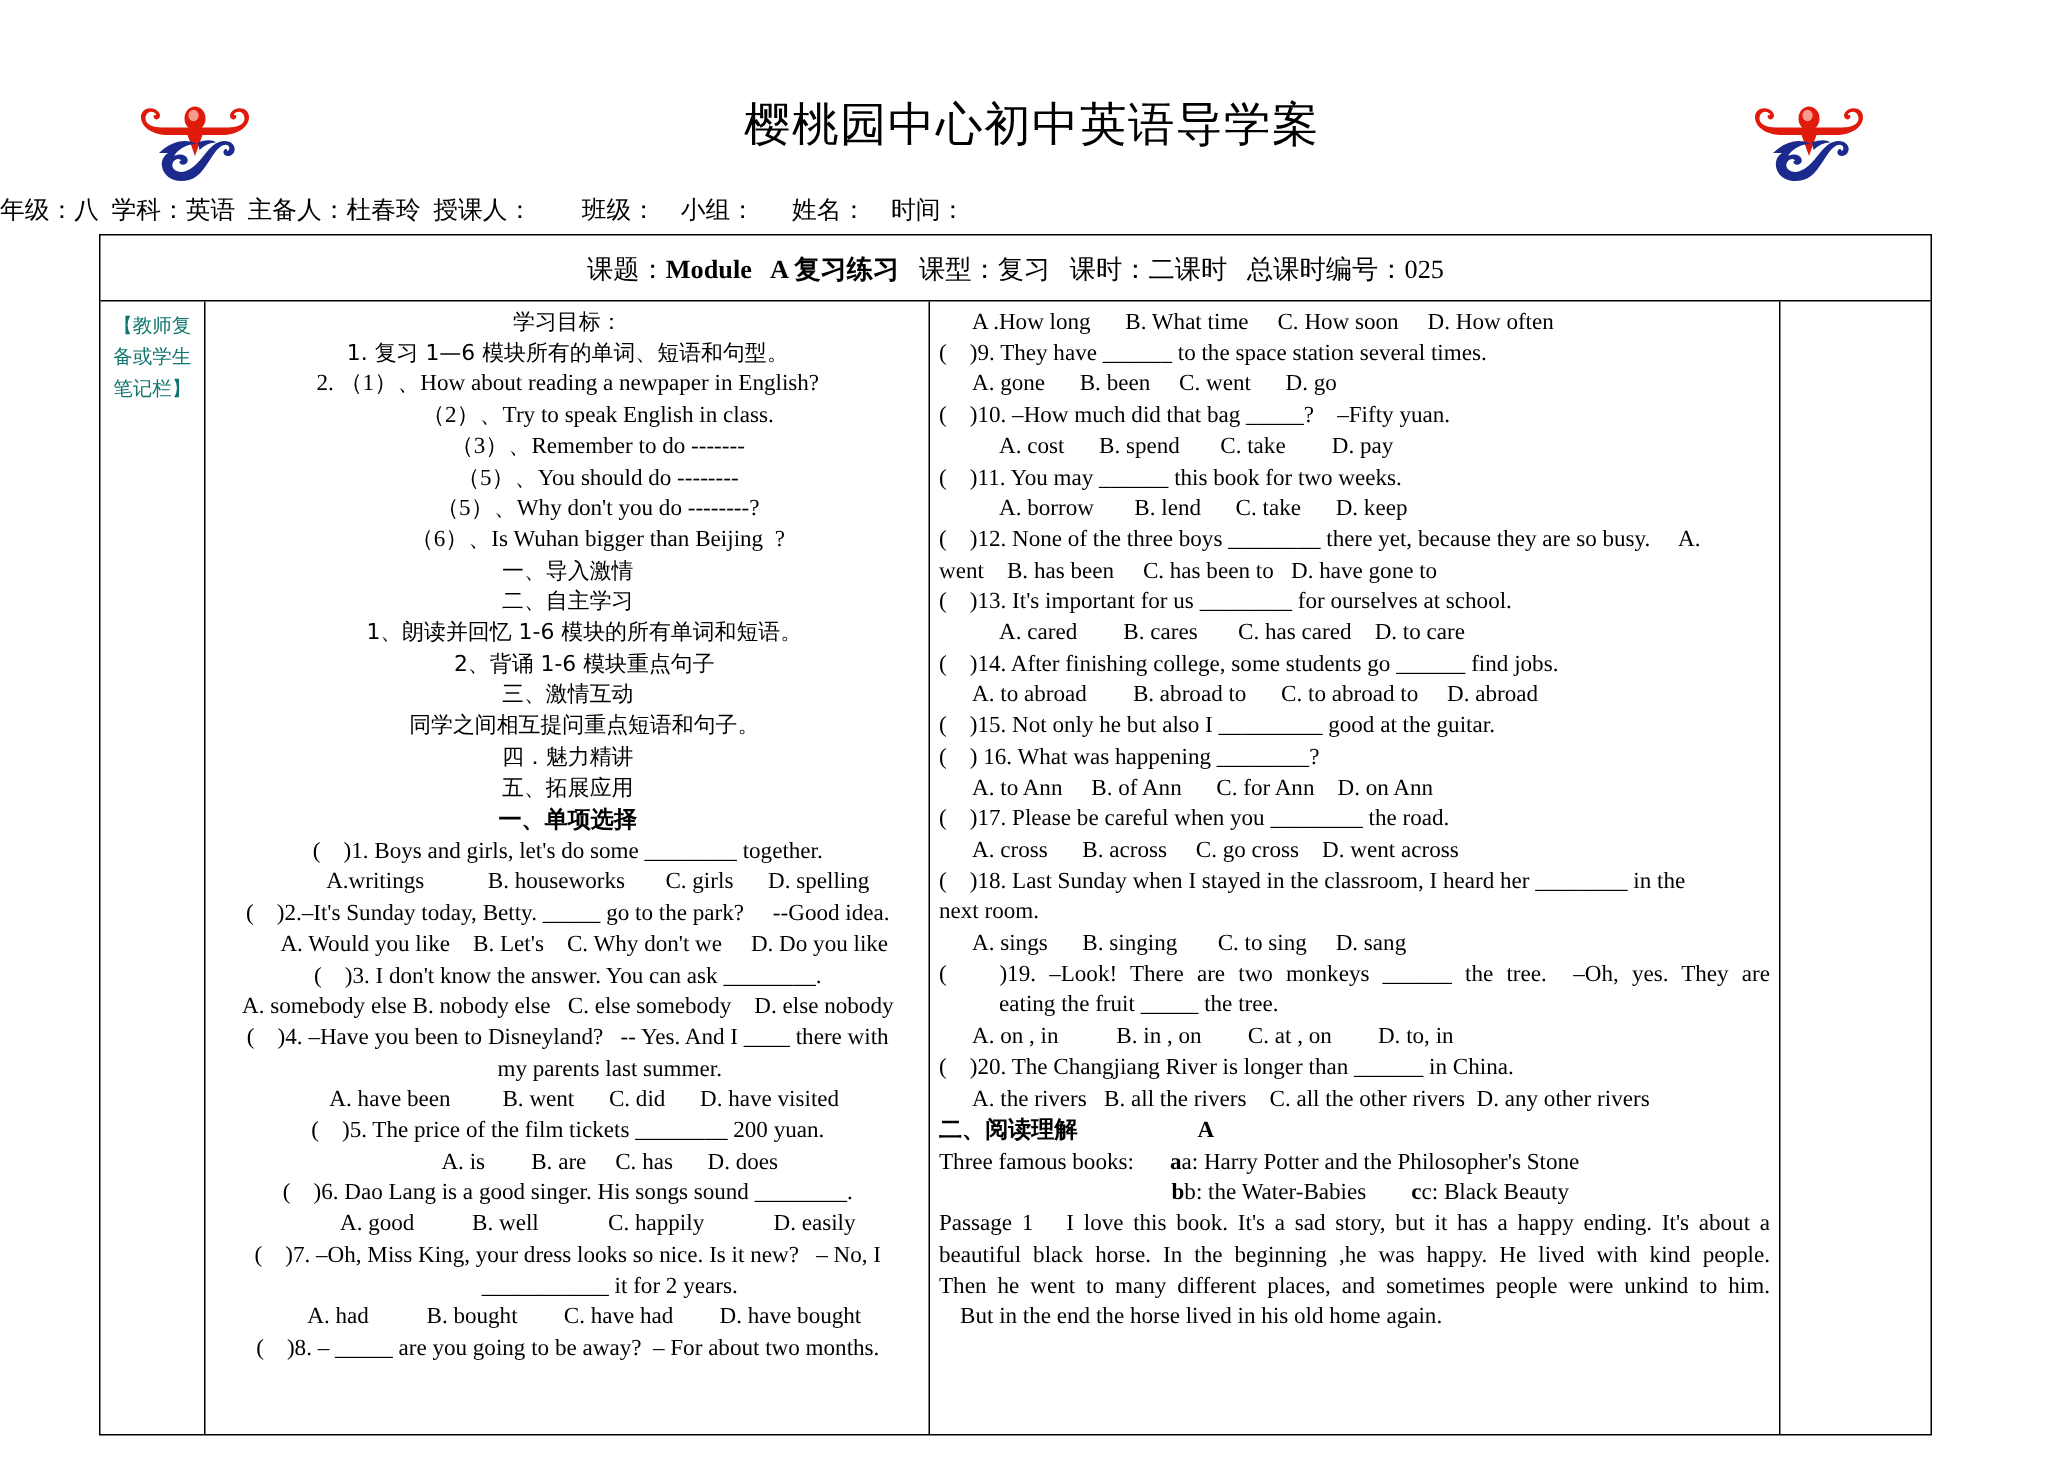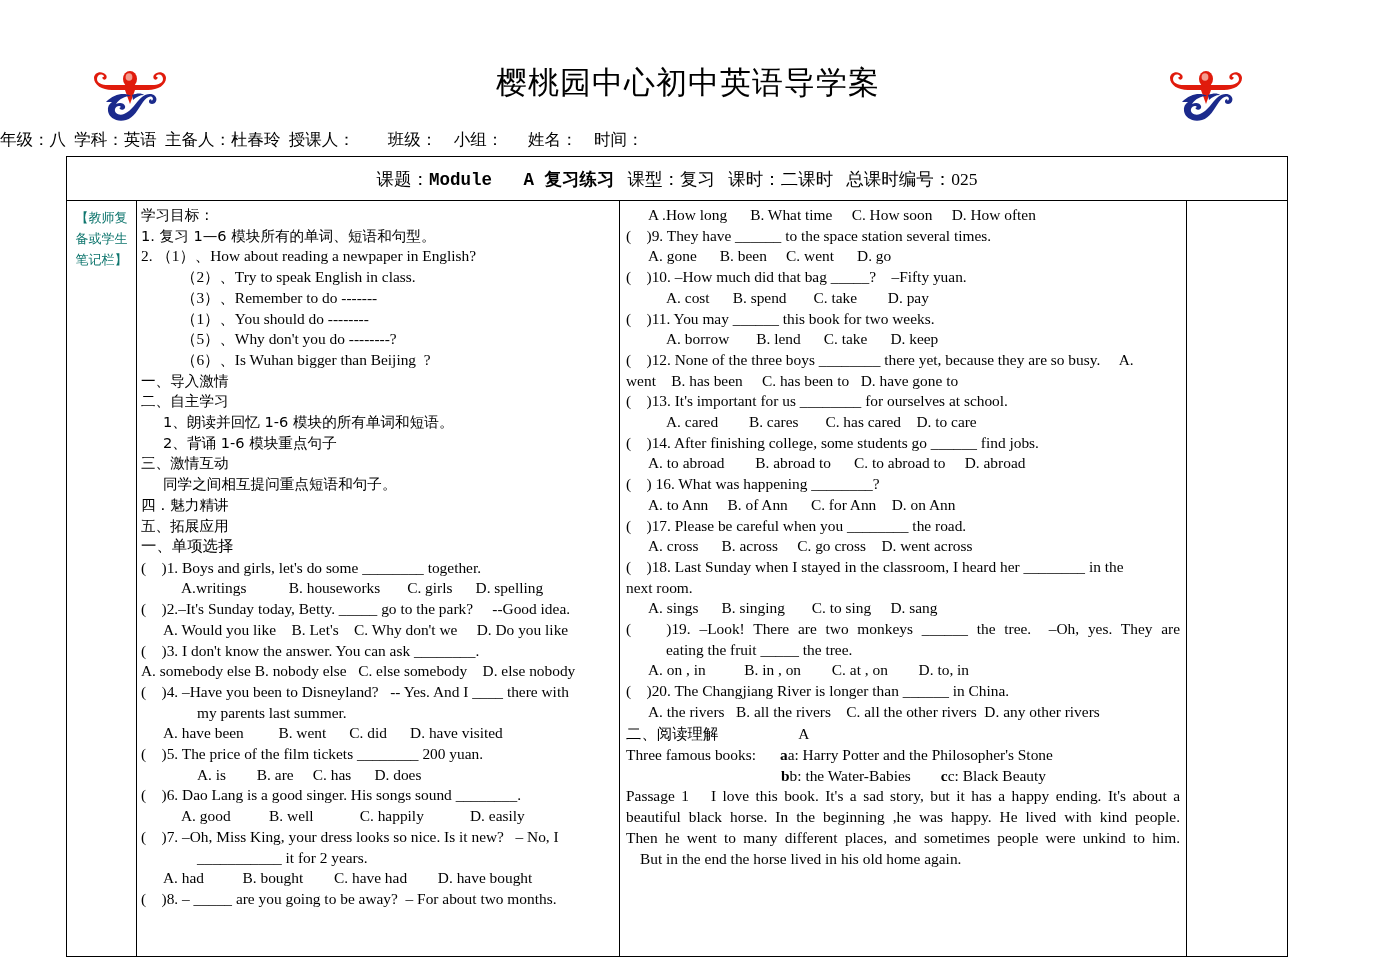--- a/index.html
+++ b/index.html
@@ -39,21 +39,21 @@
     border:1.6px solid #000;
     box-sizing:border-box;
   }
   .topic-row{
     border-bottom:1.6px solid #000;
     text-align:center;
     font-size:17.5px;
     padding:10px 0 9px 0;
     white-space:pre;
   }
-  .topic-row b{font-weight:bold;font-family:Liberation Mono, monospace;}
+  .topic-row b{font-weight:bold;}
 
   .body-row{display:flex;align-items:stretch;height:755px;}
 
   .col-notes{
     width:70px;
     flex:0 0 70px;
     border-right:1.3px solid #000;
     box-sizing:border-box;
     padding:6px 4px 0 4px;
     font-size:13px;
@@ -62,20 +62,21 @@
     font-family:"DejaVu Sans", sans-serif;
     color:#0f766e;
   }
   .col-left{
     width:483px;
     flex:0 0 483px;
     border-right:1.3px solid #000;
     box-sizing:border-box;
     padding:4px 3px 0 4px;
     overflow:hidden;
+    text-align:center;
   }
   .col-right{
     flex:1 1 auto;
     border-right:1.3px solid #000;
     box-sizing:border-box;
     padding:4px 6px 0 6px;
     overflow:hidden;
   }
   .col-spare{
     width:100px;
@@ -93,21 +94,21 @@
   .cn{
     font-family:"DejaVu Sans", sans-serif;
     font-size:14.6px;
     line-height:20.7px;
     white-space:pre-wrap;
     margin:0;
   }
   .cn-b{
     font-family:"DejaVu Sans", sans-serif;
     font-size:15.4px;
-    font-weight:normal;
+    font-weight:bold;
     line-height:21.5px;
     white-space:pre-wrap;
     margin:0;
   }
   .ind1{padding-left:22px;}
   .ind2{padding-left:40px;}
   .ind3{padding-left:56px;}
   .just{text-align:justify;text-align-last:justify;}
 </style>
 </head>
@@ -168,21 +169,21 @@
       <div class="col-notes">
         <span>【教师复备或学生笔记栏】</span>
       </div>
 
       <div class="col-left">
         <p class="cn">学习目标：</p>
         <p class="cn">1. 复习 1—6 模块所有的单词、短语和句型。</p>
         <p class="ln">2. （1）、How about reading a newpaper in English?</p>
         <p class="ln ind2">（2）、Try to speak English in class.</p>
         <p class="ln ind2">（3）、Remember to do -------</p>
-        <p class="ln ind2">（1）、You should do --------</p>
+        <p class="ln ind2">（5）、You should do --------</p>
         <p class="ln ind2">（5）、Why don't you do --------?</p>
         <p class="ln ind2">（6）、Is Wuhan bigger than Beijing  ?</p>
 
         <p class="cn">一、导入激情</p>
         <p class="cn">二、自主学习</p>
         <p class="cn ind1">1、朗读并回忆 1-6 模块的所有单词和短语。</p>
         <p class="cn ind1">2、背诵 1-6 模块重点句子</p>
         <p class="cn">三、激情互动</p>
         <p class="cn ind1">同学之间相互提问重点短语和句子。</p>
         <p class="cn">四．魅力精讲</p>
@@ -229,20 +230,21 @@
 
         <p class="ln">(    )12. None of the three boys ________ there yet, because they are so busy.     A.</p>
         <p class="ln">went    B. has been     C. has been to   D. have gone to</p>
 
         <p class="ln">(    )13. It's important for us ________ for ourselves at school.</p>
         <p class="ln ind2">A. cared        B. cares       C. has cared    D. to care</p>
 
         <p class="ln">(    )14. After finishing college, some students go ______ find jobs.</p>
         <p class="ln ind1">A. to abroad        B. abroad to      C. to abroad to     D. abroad</p>
 
+        <p class="ln">(    )15. Not only he but also I _________ good at the guitar.</p>
 
         <p class="ln">(    ) 16. What was happening ________?</p>
         <p class="ln ind1">A. to Ann     B. of Ann      C. for Ann    D. on Ann</p>
 
         <p class="ln">(    )17. Please be careful when you ________ the road.</p>
         <p class="ln ind1">A. cross      B. across     C. go cross    D. went across</p>
 
         <p class="ln">(    )18. Last Sunday when I stayed in the classroom, I heard her ________ in the</p>
         <p class="ln">next room.</p>
         <p class="ln ind1">A. sings      B. singing       C. to sing     D. sang</p>

